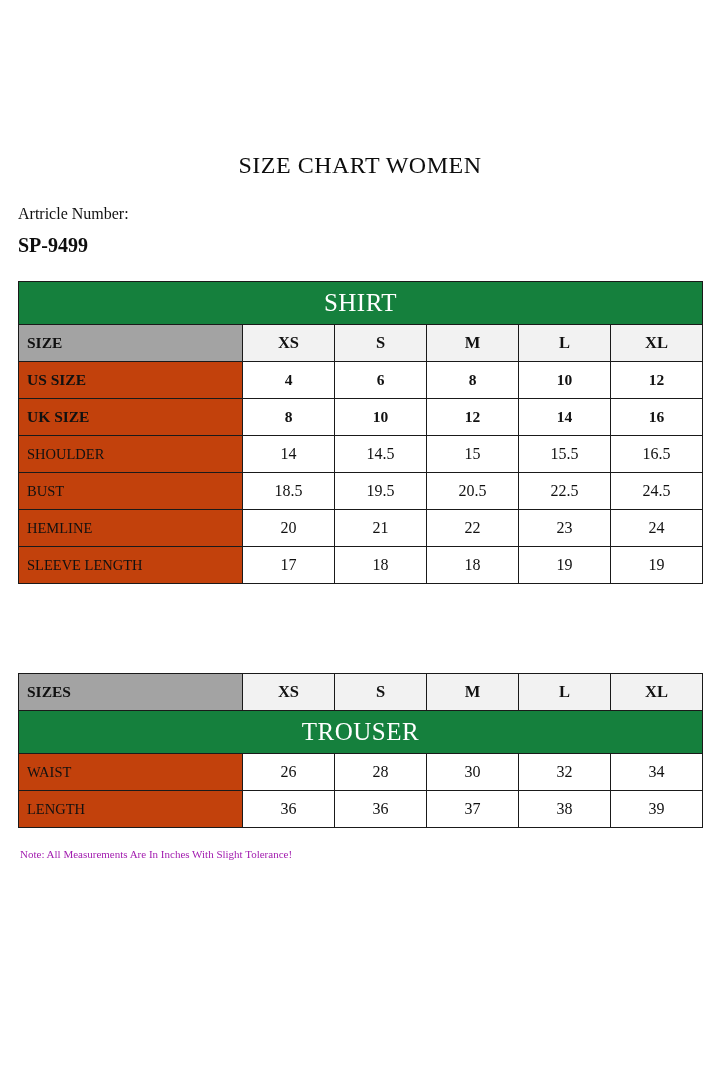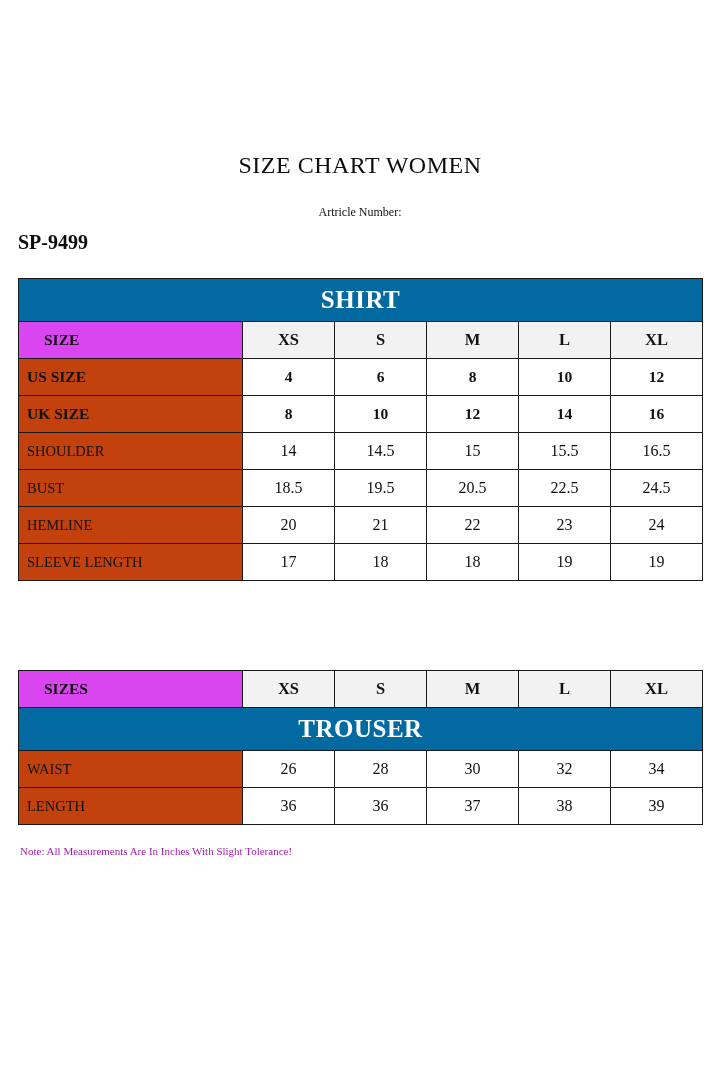--- a/index.html
+++ b/index.html
@@ -24,22 +24,21 @@
   }
   .title {
     text-align: center;
     font-size: 24px;
     letter-spacing: 0.5px;
     margin-top: 152px;
     color: #0d0d0d;
     font-weight: 400;
   }
   .subtitle {
-    text-align: center;
-    font-size: 12px;
+    font-size: 16px;
     margin-top: 26px;
     color: #111111;
     font-weight: 400;
   }
   .article-number {
     font-size: 20px;
     font-weight: bold;
     margin-top: 11px;
     color: #0d0d0d;
   }
@@ -50,25 +49,25 @@
     margin: 0 auto;
   }
   table.shirt-table { margin-top: 24px; }
   table.trouser-table { margin-top: 89px; }
 
   .chart th, .chart td {
     border: 1px solid #1a1a1a;
     box-sizing: border-box;
   }
   .band {
-    background: #0369a1;
+    background: #15803d;
     color: #ffffff;
     text-align: center;
     font-size: 25px;
-    font-weight: 700;
+    font-weight: 400;
     letter-spacing: 0.5px;
     height: 42px;
     padding: 7px;
     border: 1px solid #000000;
   }
   .rowlabel {
     background: #c2410c;
     text-align: left;
     padding-left: 8px;
     font-size: 14.5px;
@@ -82,23 +81,23 @@
     background: #ffffff;
     text-align: center;
     font-size: 16px;
     height: 37px;
   }
   .cell.bold {
     font-weight: bold;
     font-size: 15.5px;
   }
   .hdr-size {
-    background: #d946ef;
+    background: #a3a3a3;
     text-align: left;
-    padding-left: 25px;
+    padding-left: 8px;
     font-weight: bold;
     font-size: 15.5px;
     height: 37px;
   }
   .hdr-cell {
     background: #f2f2f2;
     text-align: center;
     font-weight: bold;
     font-size: 16.5px;
     height: 37px;

